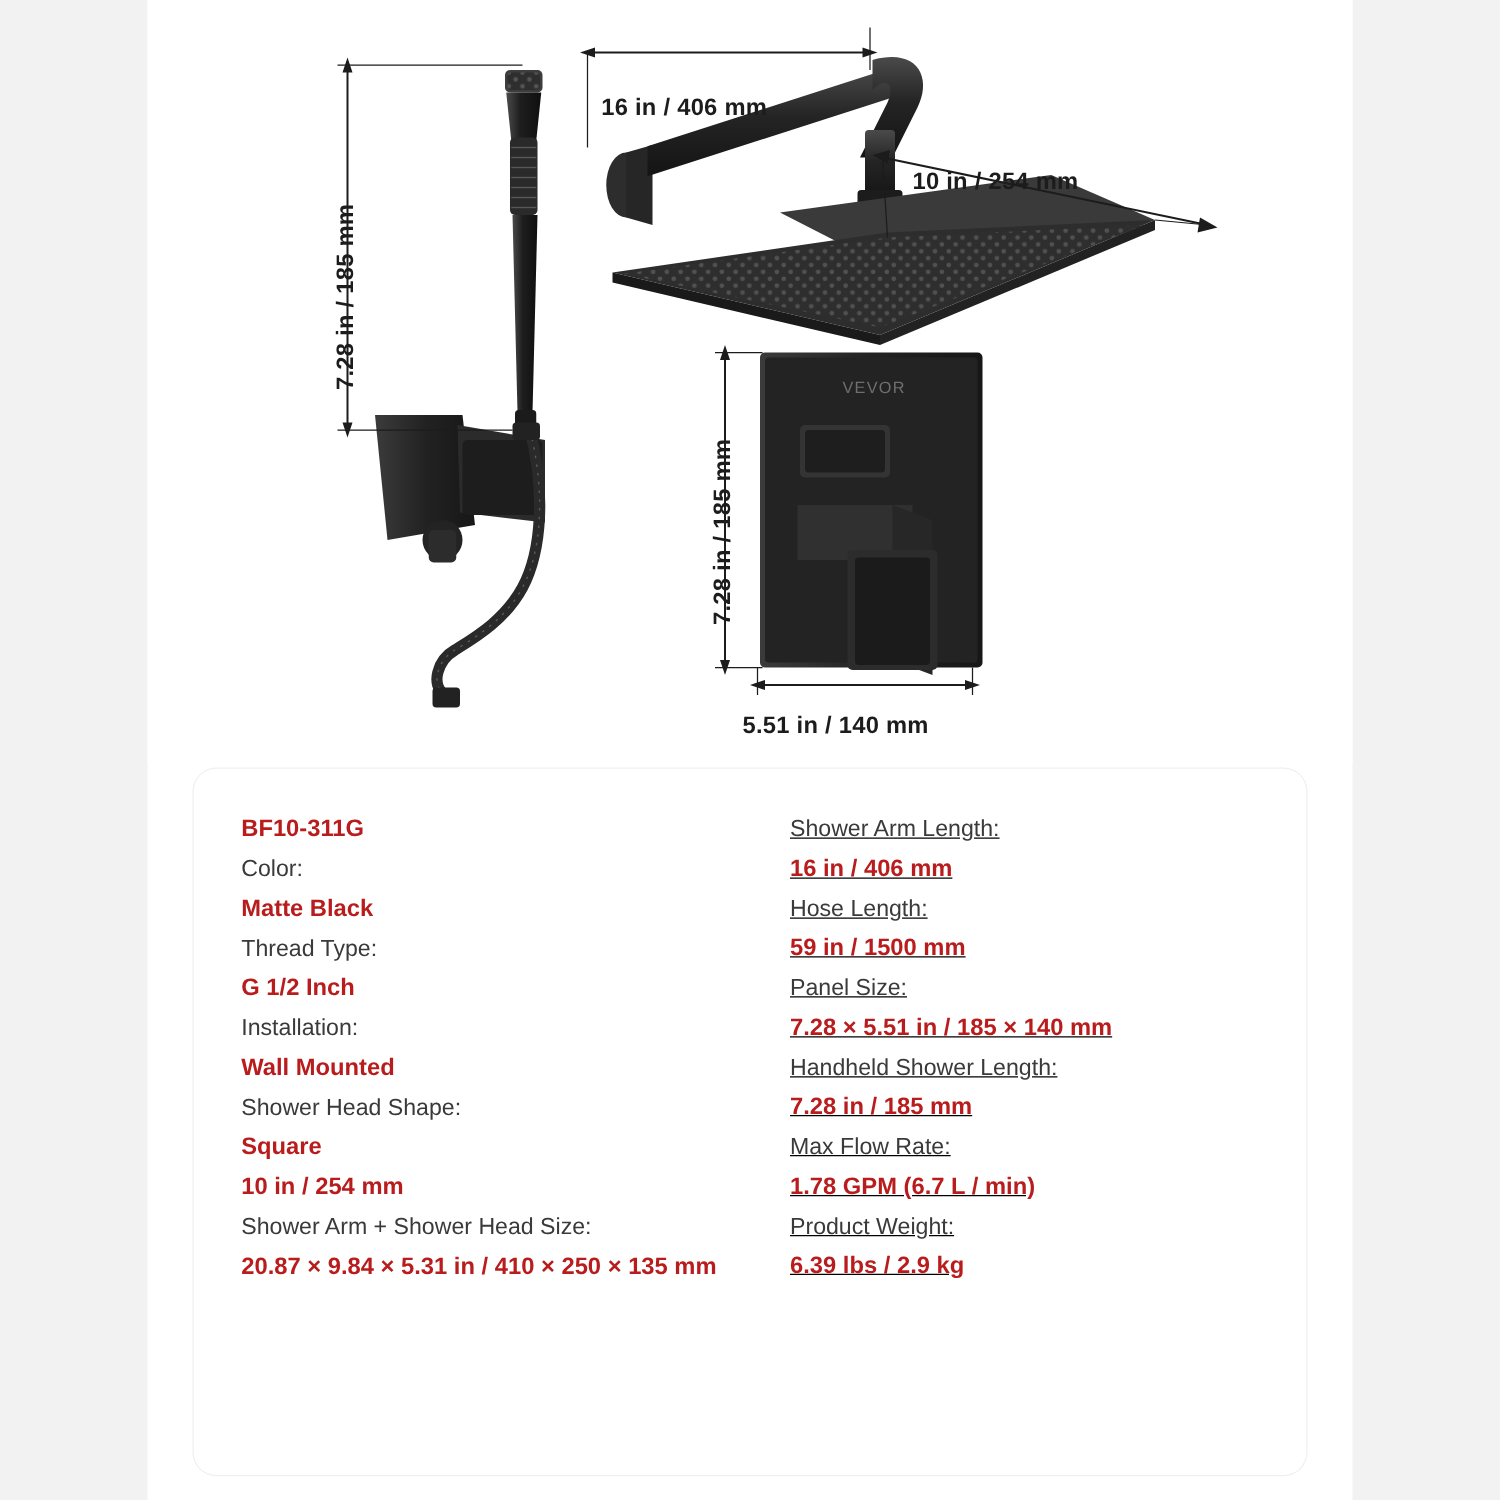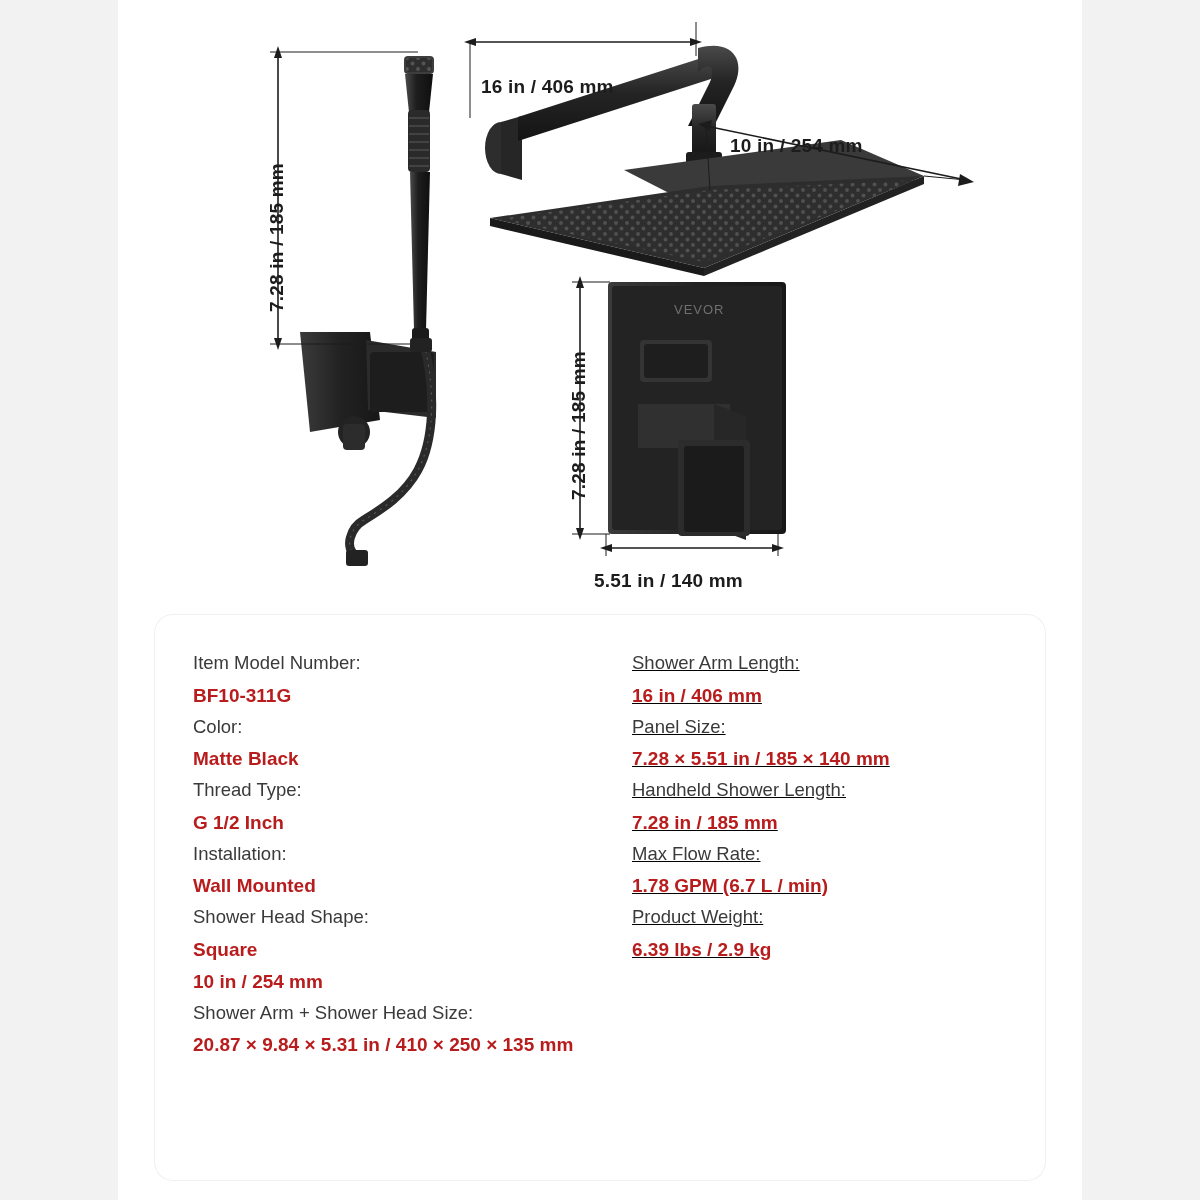--- a/index.html
+++ b/index.html
@@ -231,21 +231,20 @@
     <div class="dimlabel vert" style="left:450px; top:500px;">7.28 in / 185 mm</div>
 
     <div class="dimlabel" style="left:476px; top:570px;">5.51 in / 140 mm</div>
   </div>
 
   <div class="spec-card">
     <div class="spec-cols">
 
       <div class="spec-col left">
         <div class="spec-row">
-          <div class="spec-label">Item Model Number:</div>
           <div class="spec-value">BF10-311G</div>
         </div>
         <div class="spec-row">
           <div class="spec-label">Color:</div>
           <div class="spec-value">Matte Black</div>
         </div>
         <div class="spec-row">
           <div class="spec-label">Thread Type:</div>
           <div class="spec-value">G 1/2 Inch</div>
         </div>
@@ -265,20 +264,24 @@
           <div class="spec-value">20.87 × 9.84 × 5.31 in / 410 × 250 × 135 mm</div>
         </div>
       </div>
 
       <div class="spec-col right">
         <div class="spec-row">
           <div class="spec-label">Shower Arm Length:</div>
           <div class="spec-value">16 in / 406 mm</div>
         </div>
         <div class="spec-row">
+          <div class="spec-label">Hose Length:</div>
+          <div class="spec-value">59 in / 1500 mm</div>
+        </div>
+        <div class="spec-row">
           <div class="spec-label">Panel Size:</div>
           <div class="spec-value">7.28 × 5.51 in / 185 × 140 mm</div>
         </div>
         <div class="spec-row">
           <div class="spec-label">Handheld Shower Length:</div>
           <div class="spec-value">7.28 in / 185 mm</div>
         </div>
         <div class="spec-row">
           <div class="spec-label">Max Flow Rate:</div>
           <div class="spec-value">1.78 GPM (6.7 L / min)</div>

